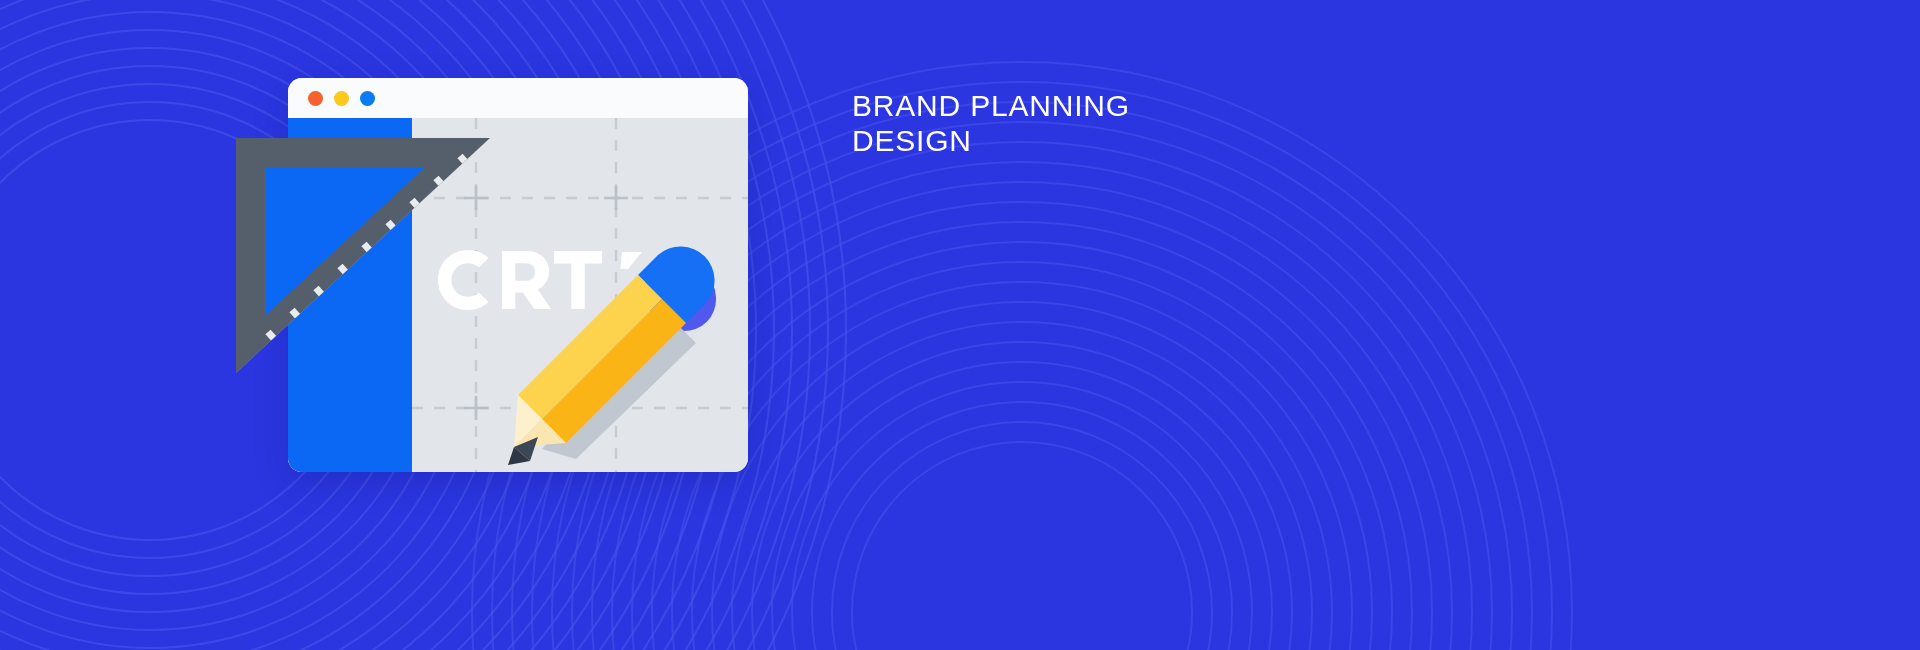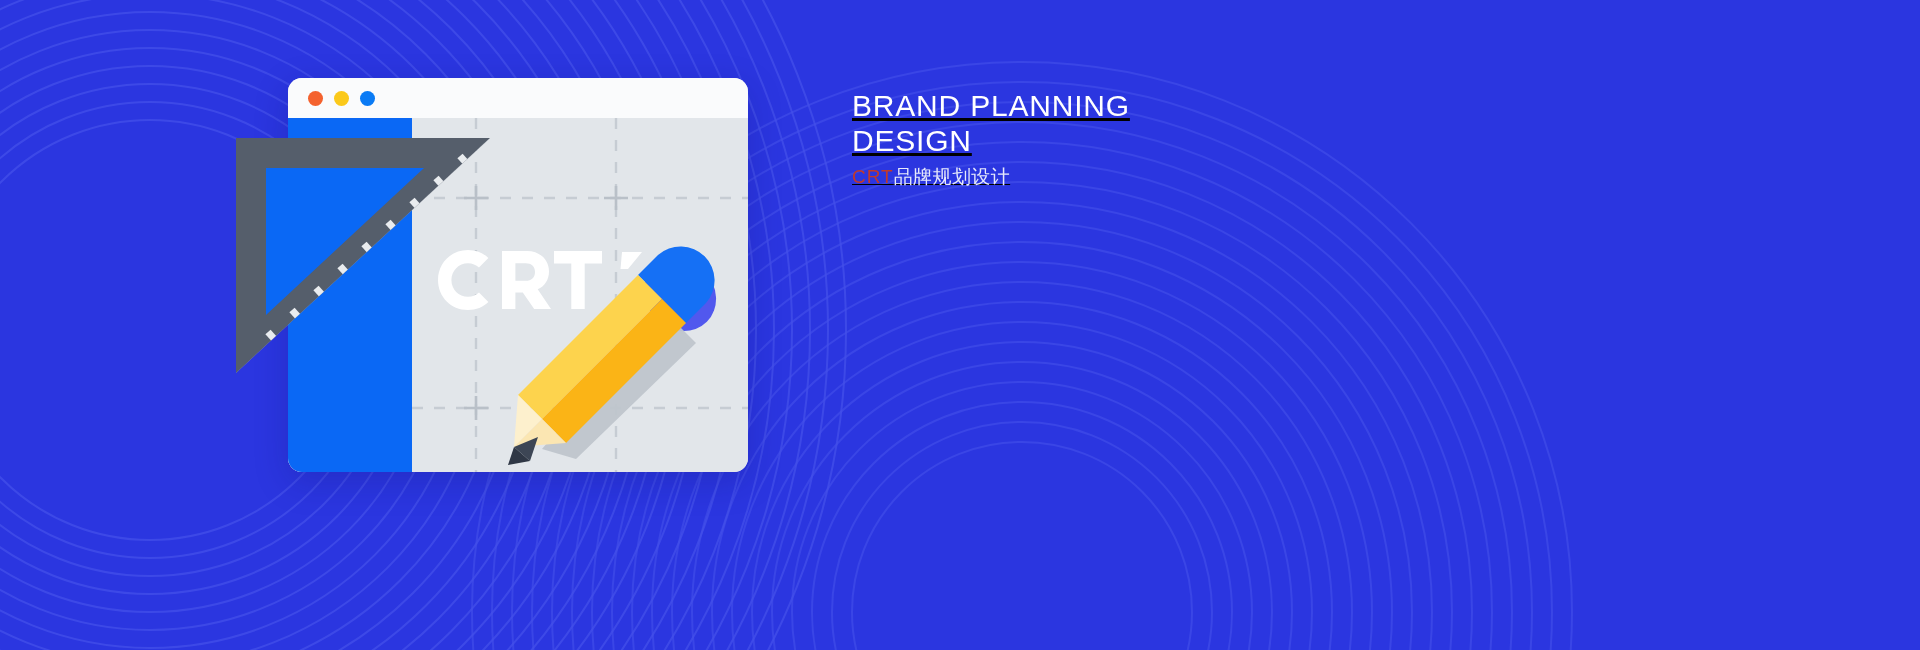--- a/index.html
+++ b/index.html
@@ -66,21 +66,21 @@
   .ruler svg{display:block;width:100%;height:100%;}
 
   
   .pencil{
     position:absolute;left:262px;top:165px;width:250px;height:250px;
   }
   .pencil svg{display:block;width:100%;height:100%;overflow:visible;}
 
   
   .eyebrow{
-    position:absolute;left:852px;top:88px;width:560px;text-decoration:underline;
+    position:absolute;left:852px;top:88px;width:560px;
   }
   .eyebrow-en{
     margin:0;color:#ffffff;font-size:30px;line-height:35px;
     letter-spacing:.8px;font-weight:400;white-space:pre-line;
   }
   .eyebrow-cn{
     margin:6px 0 0 0;font-size:19px;line-height:26px;
     color:#e6e9fb;letter-spacing:.4px;font-weight:400;
   }
   .eyebrow-cn .crt-red{color:#c0392b;letter-spacing:1px;}
@@ -263,17 +263,16 @@
 
         <path d="M24 204 L48 194 L40 218 Z" fill="#3d4655"></path>
         <path d="M24 204 L40 218 L18 222 Z" fill="#2f3745"></path>
       </svg>
     </div>
   </div>
 
   <div class="eyebrow">
     <p class="eyebrow-en">BRAND PLANNING
 DESIGN</p>
-    <p class="eyebrow-cn"><span class="crt-red">CRT</span><span>品牌规划设计</span></p>
   </div>
 
 
 </div>
 
 </body></html>

